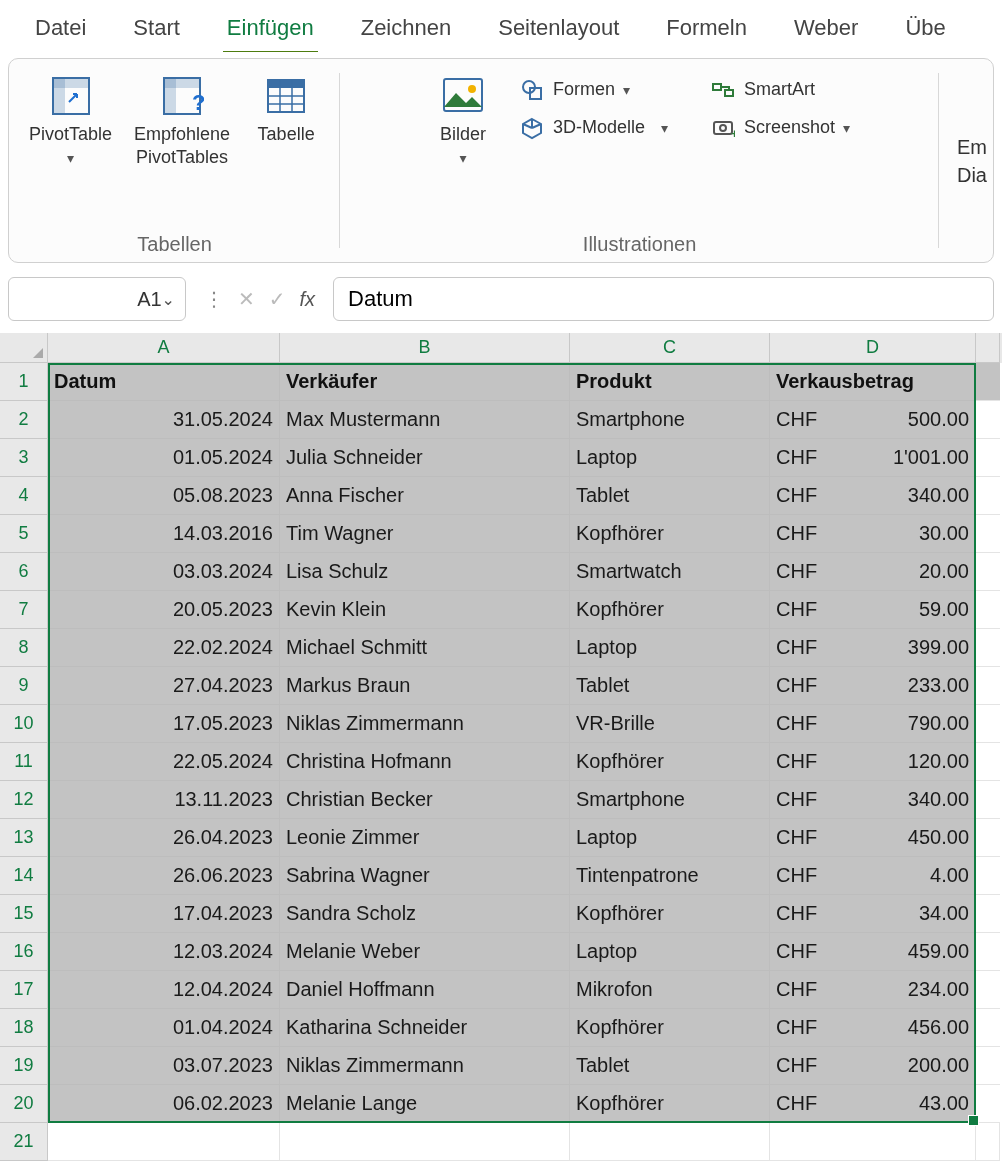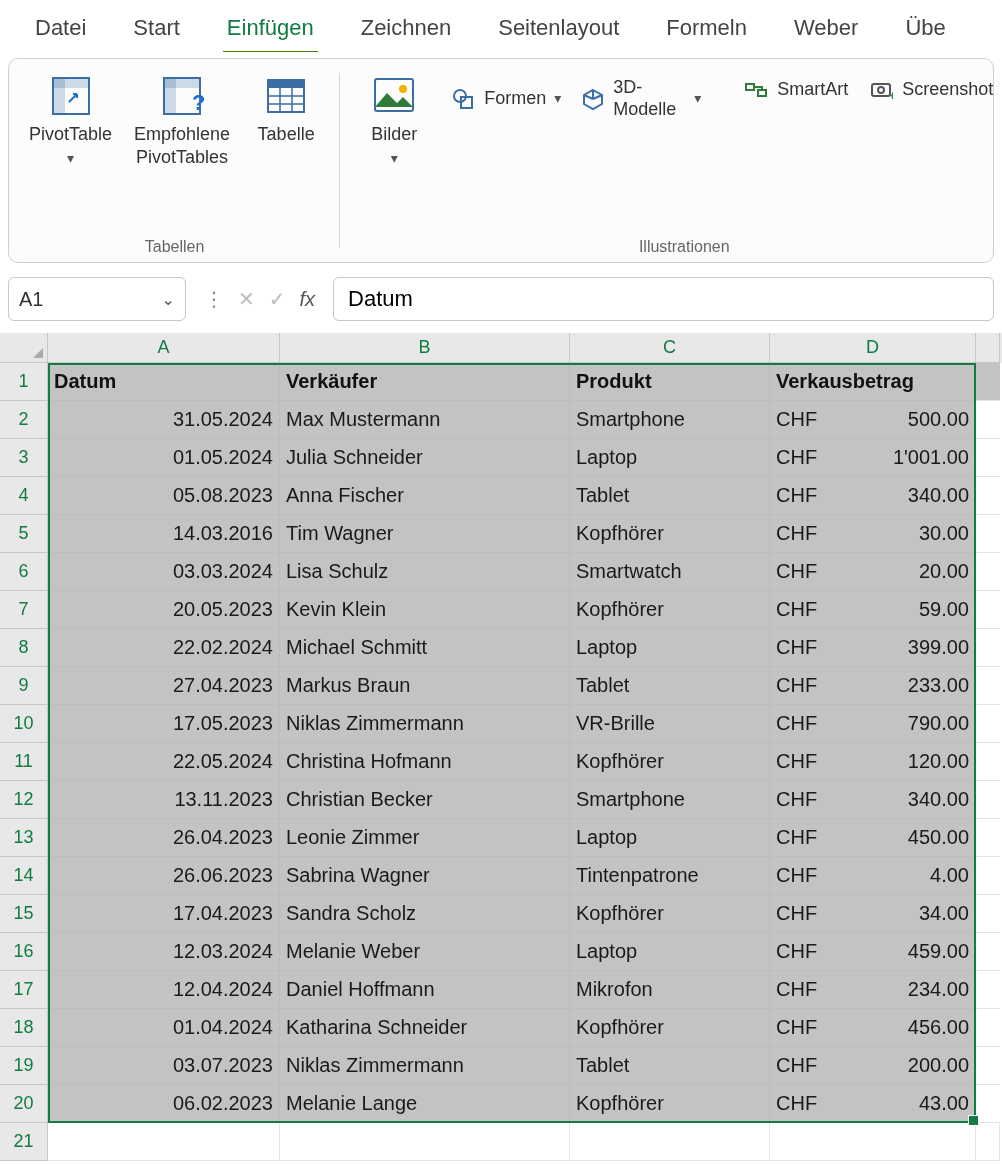--- a/index.html
+++ b/index.html
@@ -52,21 +52,21 @@
     position: relative;
   }
   .ribbon-group:not(:last-child)::after {
     content: "";
     position: absolute;
     right: 0; top: 14px; bottom: 14px;
     width: 1px;
     background: #d8d8d8;
   }
   .ribbon-group-label {
-    font-size: 16px;
+    font-size: 20px;
     color: #666;
     margin-top: auto;
     padding-top: 6px;
   }
   .ribbon-row {
     display: flex;
     gap: 10px;
     align-items: flex-start;
   }
   .big-btn {
@@ -98,22 +98,21 @@
     color: #333;
     cursor: pointer;
     line-height: 1.2;
   }
   .small-btn .icon {
     width: 26px; height: 26px;
     display: flex; align-items: center; justify-content: center;
   }
   .illus-col {
     display: flex;
-    flex-direction: row;
-    gap: 8px;
+    flex-direction: column;
     padding-top: 2px;
   }
   .chev {
     font-size: 14px;
     color: #555;
   }
   .truncated-right {
     display:flex;
     flex-direction:column;
     justify-content:center;
@@ -134,21 +133,21 @@
     height: 48px;
   }
   .namebox {
     width: 178px;
     height: 44px;
     border: 1px solid #c8c8c8;
     border-radius: 6px;
     padding: 0 10px;
     display: flex;
     align-items: center;
-    justify-content: space-between;
+    justify-content: flex-end;
     font-size: 20px;
     background: #fff;
   }
   .namebox .chev { font-size: 16px; }
   .fx-sep {
     display: flex;
     align-items: center;
     gap: 14px;
     padding: 0 10px;
     color: #888;

